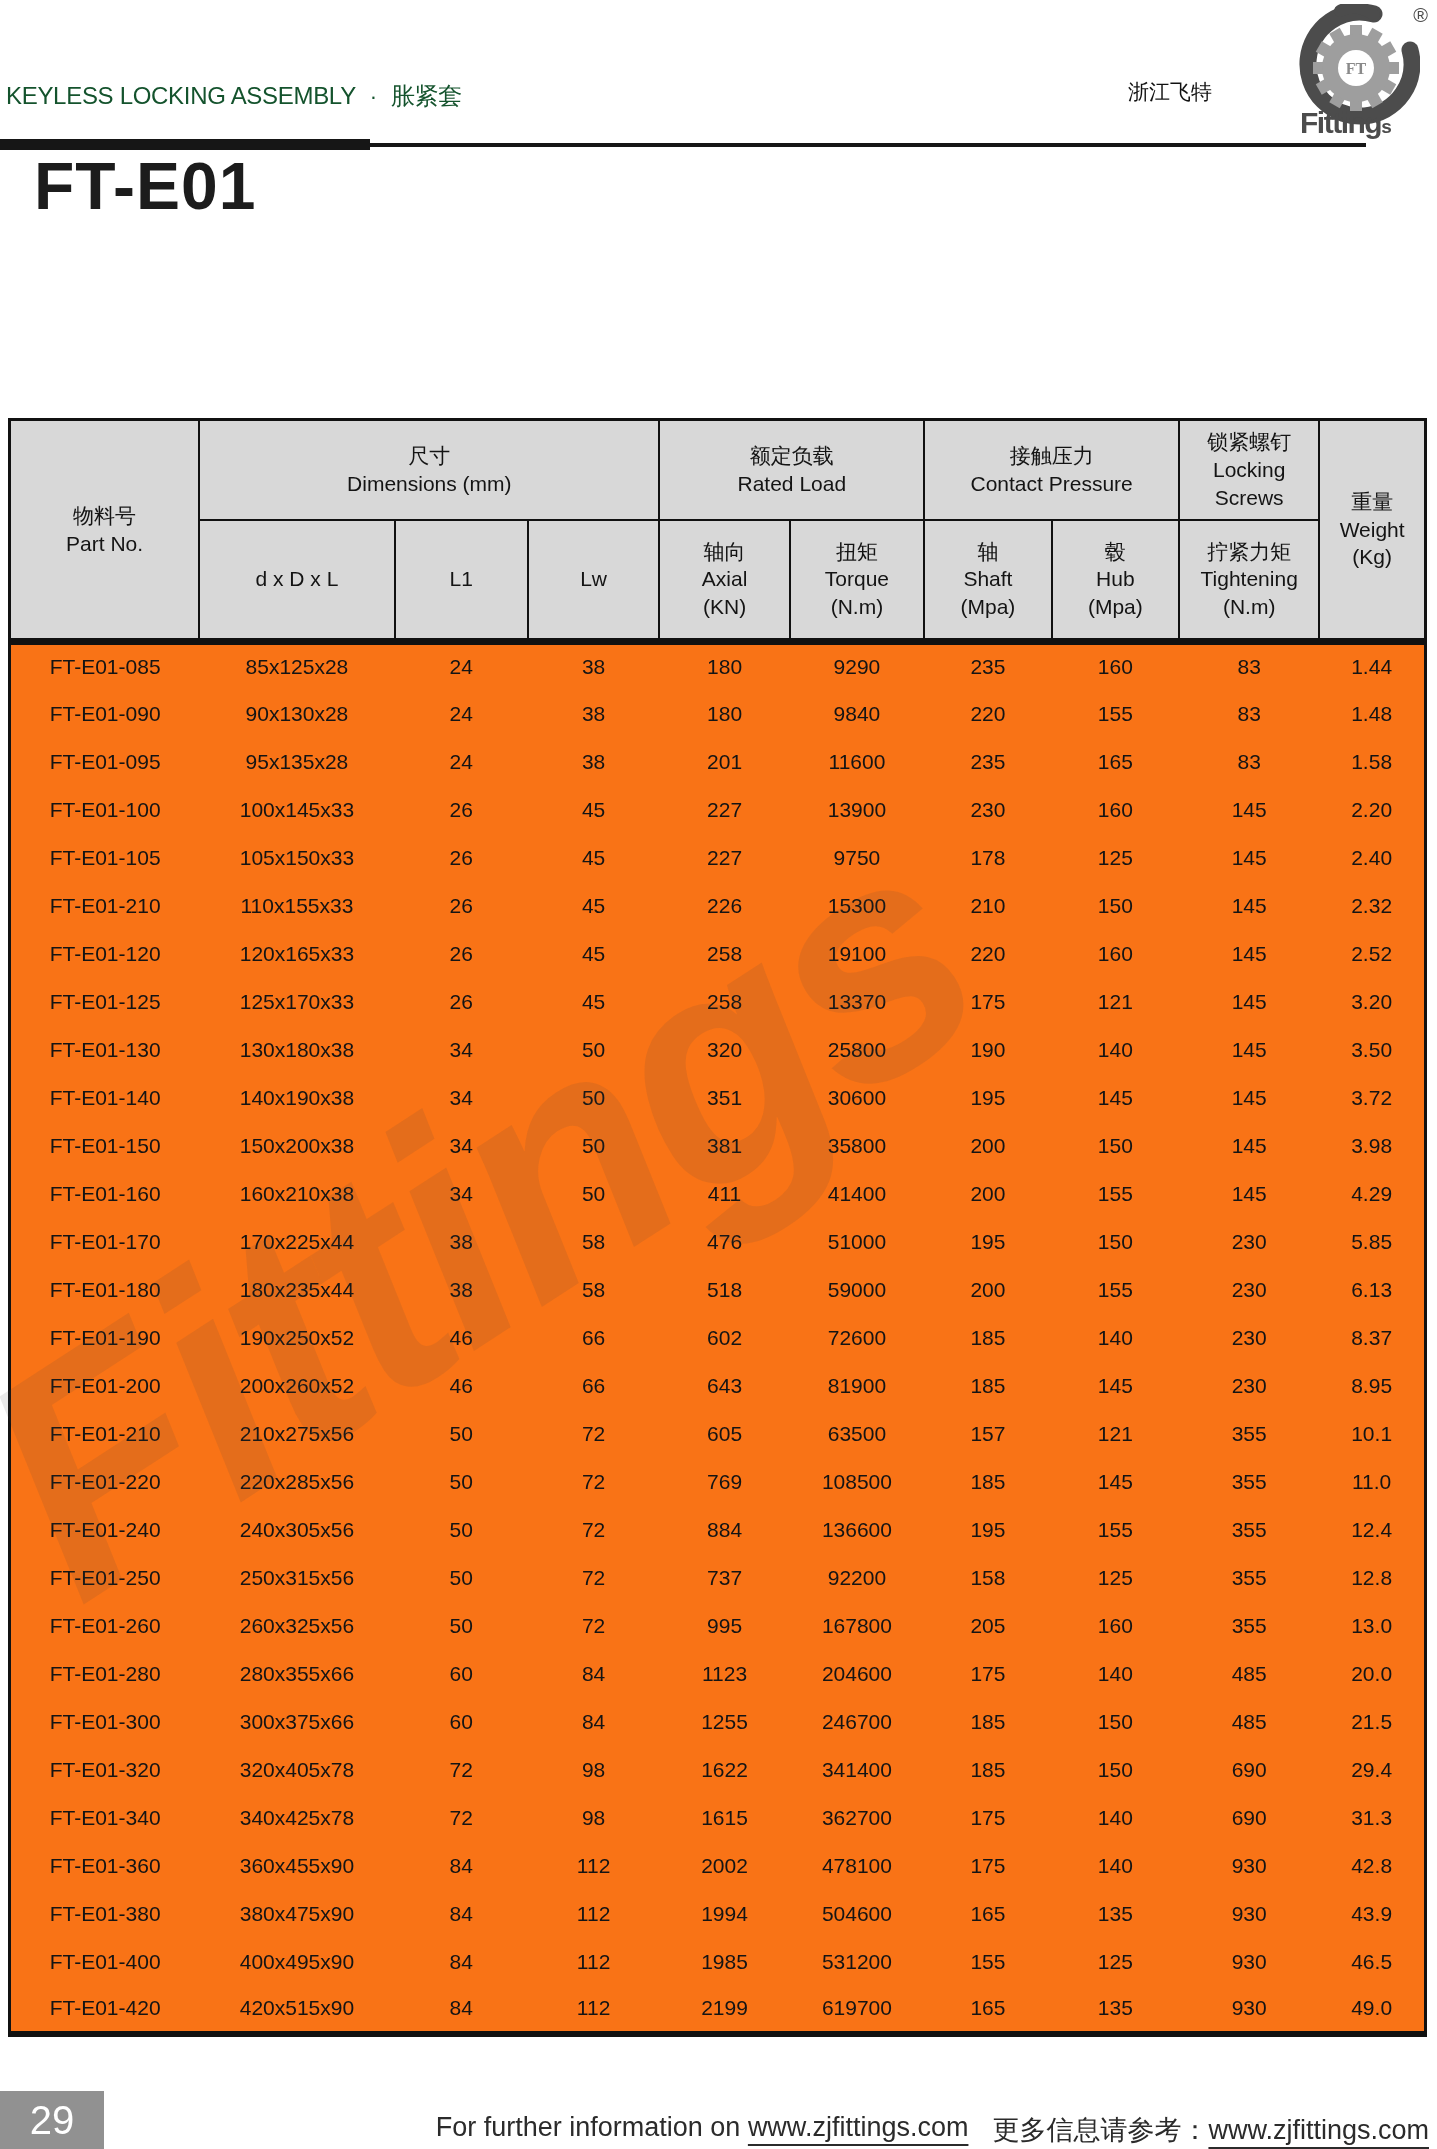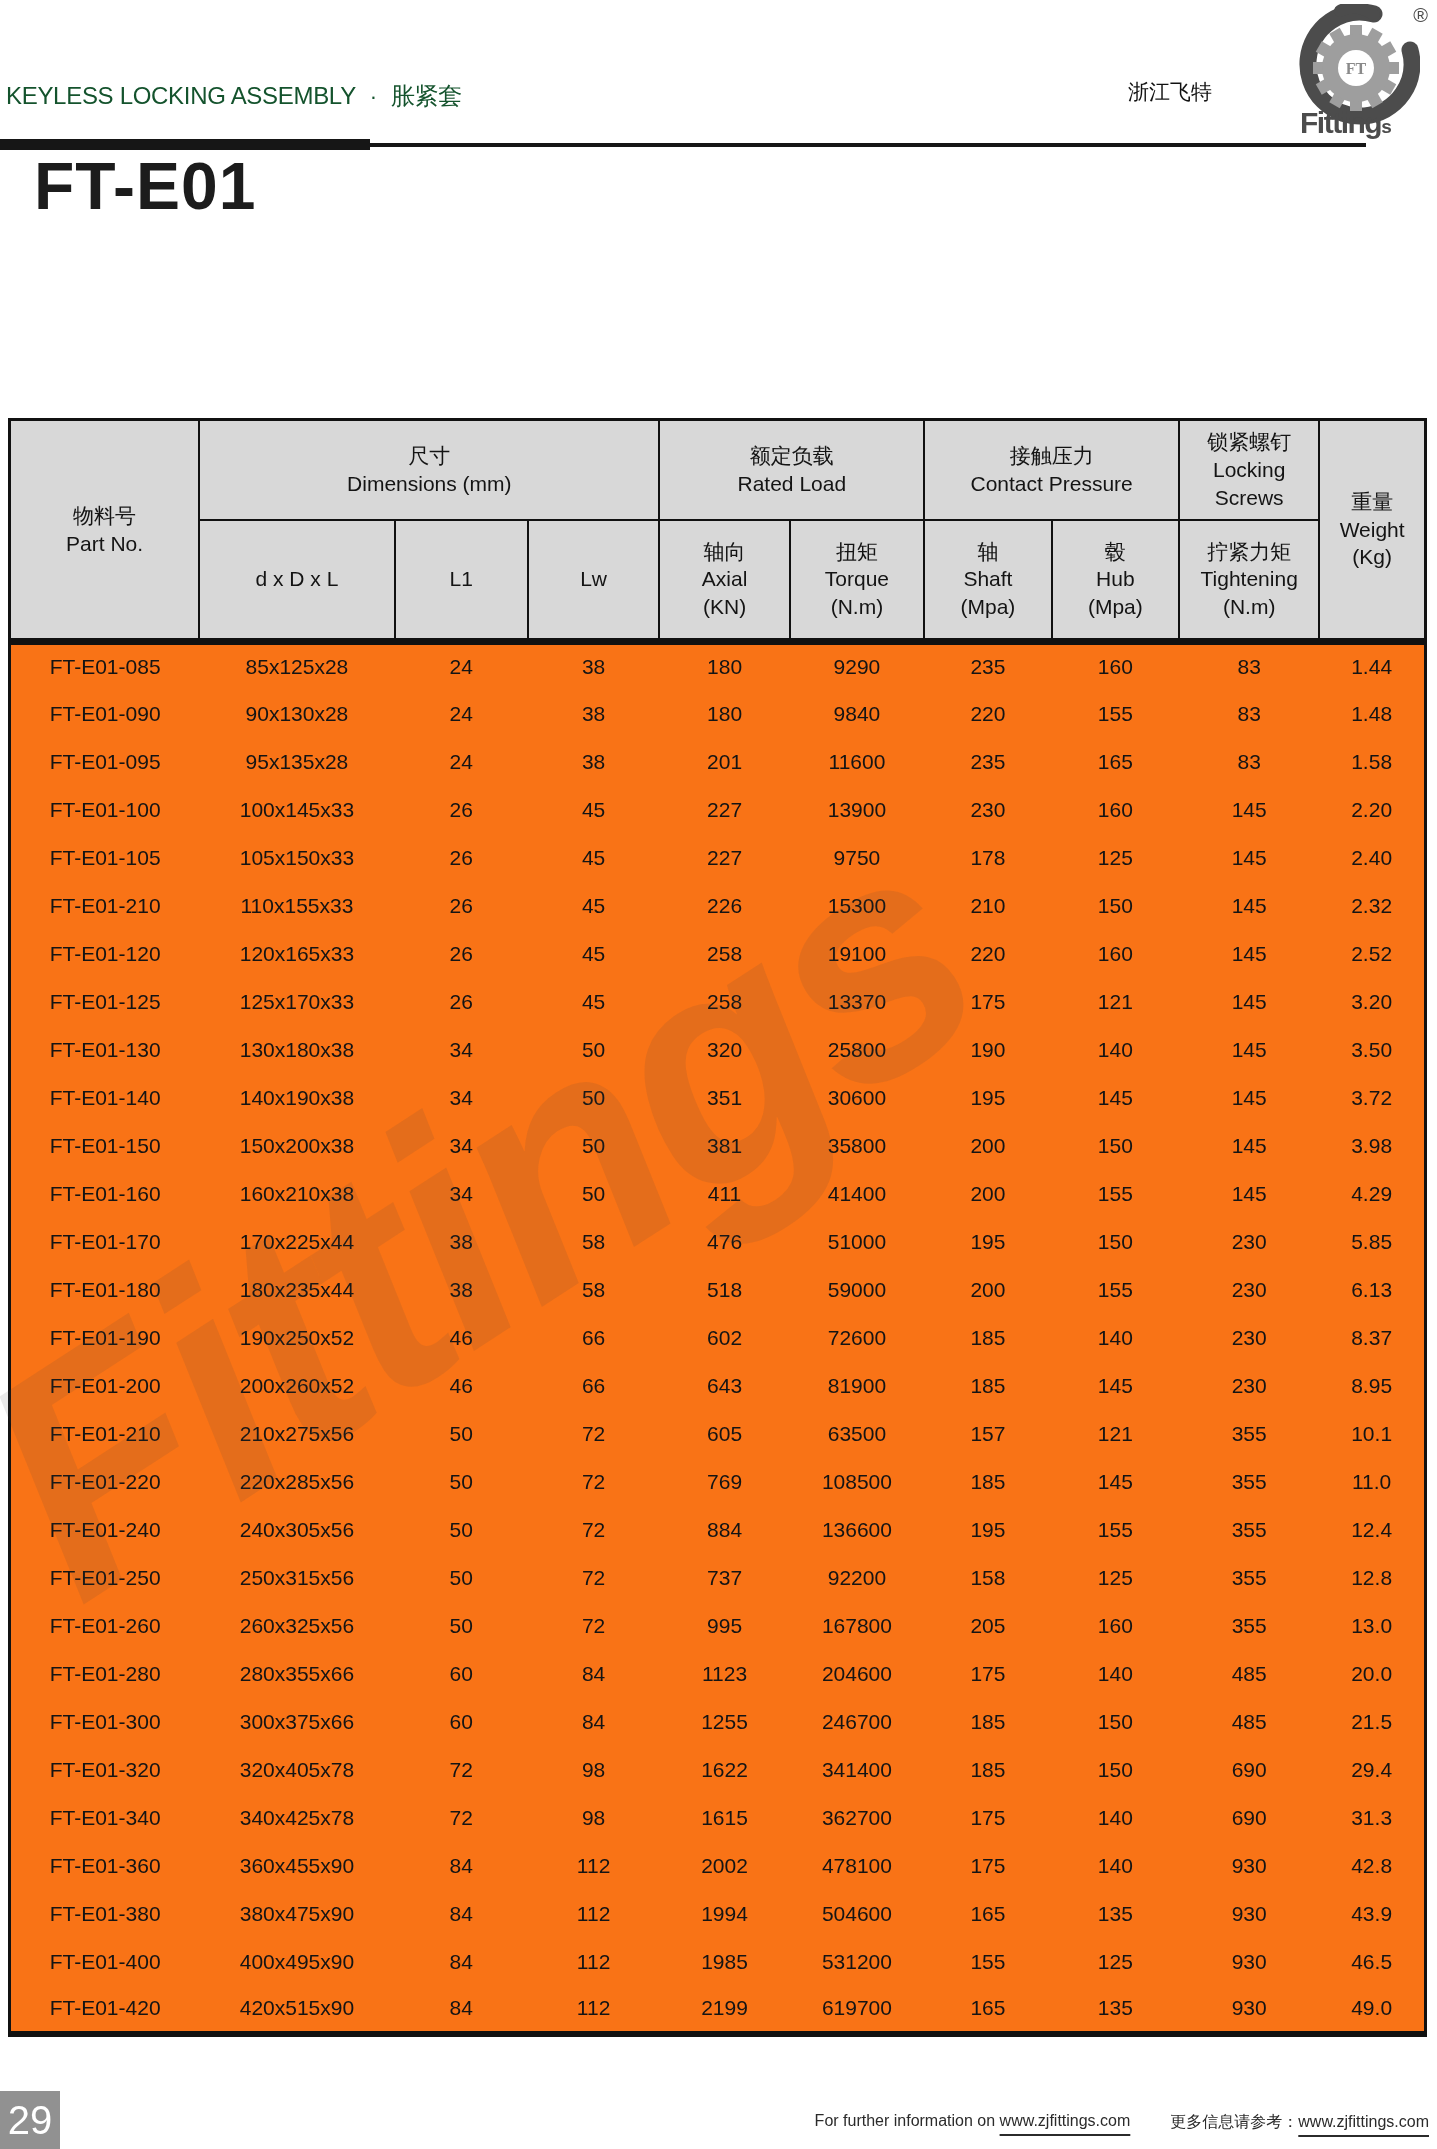--- a/index.html
+++ b/index.html
@@ -44,25 +44,25 @@
   tbody tr.odd  { background:#f97316; }
   tbody tr.even { background:#f97316; }
 
   .watermark { position:absolute; left:120px; top:880px; height:385px;
                font-size:320px; font-weight:700; font-style:italic; letter-spacing:-8px;
                color:rgba(70,70,70,0.115); white-space:nowrap;
                transform:rotate(-33deg); transform-origin:0 100%;
                pointer-events:none; z-index:3; }
 
   
-  .page-box { position:absolute; left:0; top:2091px; width:60px; height:58px;
+  .page-box { position:absolute; left:0; top:2091px; width:104px; height:58px;
               background:#919191; color:#fff; font-size:40px;
               display:flex; align-items:center; justify-content:center; }
-  .footer-links { position:absolute; right:8px; top:2112px; font-size:16px; color:#2b2b2b;
-                  display:flex; gap:40px; white-space:nowrap; }
+  .footer-links { position:absolute; right:8px; top:2112px; font-size:27px; color:#2b2b2b;
+                  display:flex; gap:24px; white-space:nowrap; }
   .footer-links .url { color:#2b2b2b; text-decoration:underline;
                        text-underline-offset:8px; text-decoration-thickness:2px; cursor:pointer; }
 </style>
 </head>
 <body>
 
 <div class="page">
 
   <div class="headline">
     <span>KEYLESS LOCKING ASSEMBLY</span><span class="dot">·</span><span>胀紧套</span>

